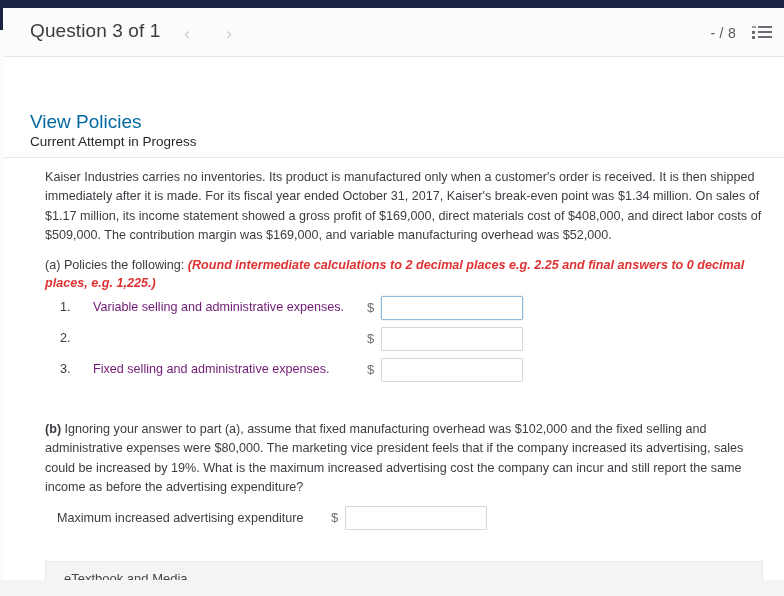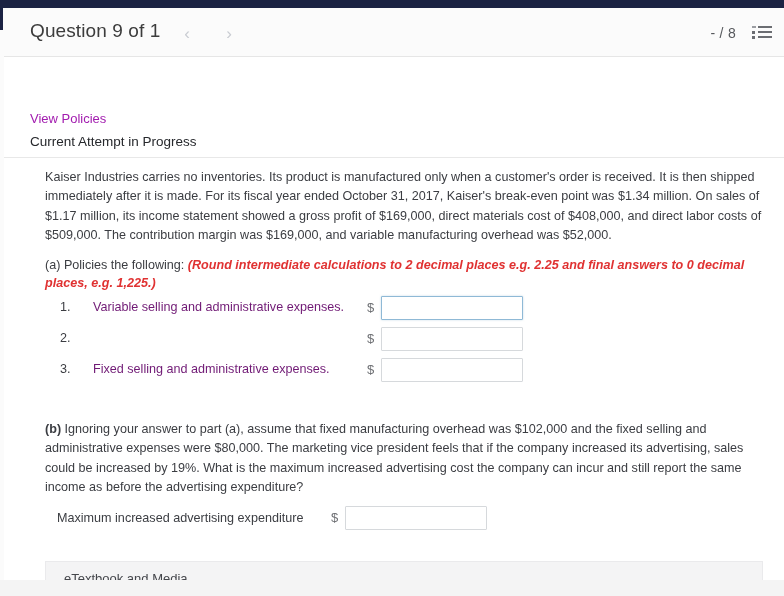--- a/index.html
+++ b/index.html
@@ -99,22 +99,22 @@
   
   .body-wrap {
     position: relative;
     padding: 0;
     background: #ffffff;
   }
   .view-policies {
     position: absolute;
     left: 26px;
     top: 54px;
-    font-size: 13px;
-    color: #a21caf;
+    font-size: 19px;
+    color: #0369a1;
     cursor: pointer;
   }
   .attempt-status {
     position: absolute;
     left: 26px;
     top: 77px;
     font-size: 13.5px;
     color: #26282c;
     font-weight: normal;
   }
@@ -280,21 +280,21 @@
 
 <div class="screen">
 
   <div class="topbar"></div>
   <div class="leftedge"></div>
   <div class="leftedge-dark"></div>
 
   <div class="page">
 
     <div class="qheader">
-      <div class="qtitle">Question 9 of 1</div>
+      <div class="qtitle">Question 3 of 1</div>
 
       <div class="nav-arrow nav-prev">‹</div>
       <div class="nav-arrow nav-next">›</div>
 
       <div class="score">- / 8</div>
 
       <div class="list-icon">
         <div class="li-num" style="top:1px;"></div>
         <div class="li-row" style="top:1px;"></div>
         <div class="li-dot" style="top:6px;"></div>

